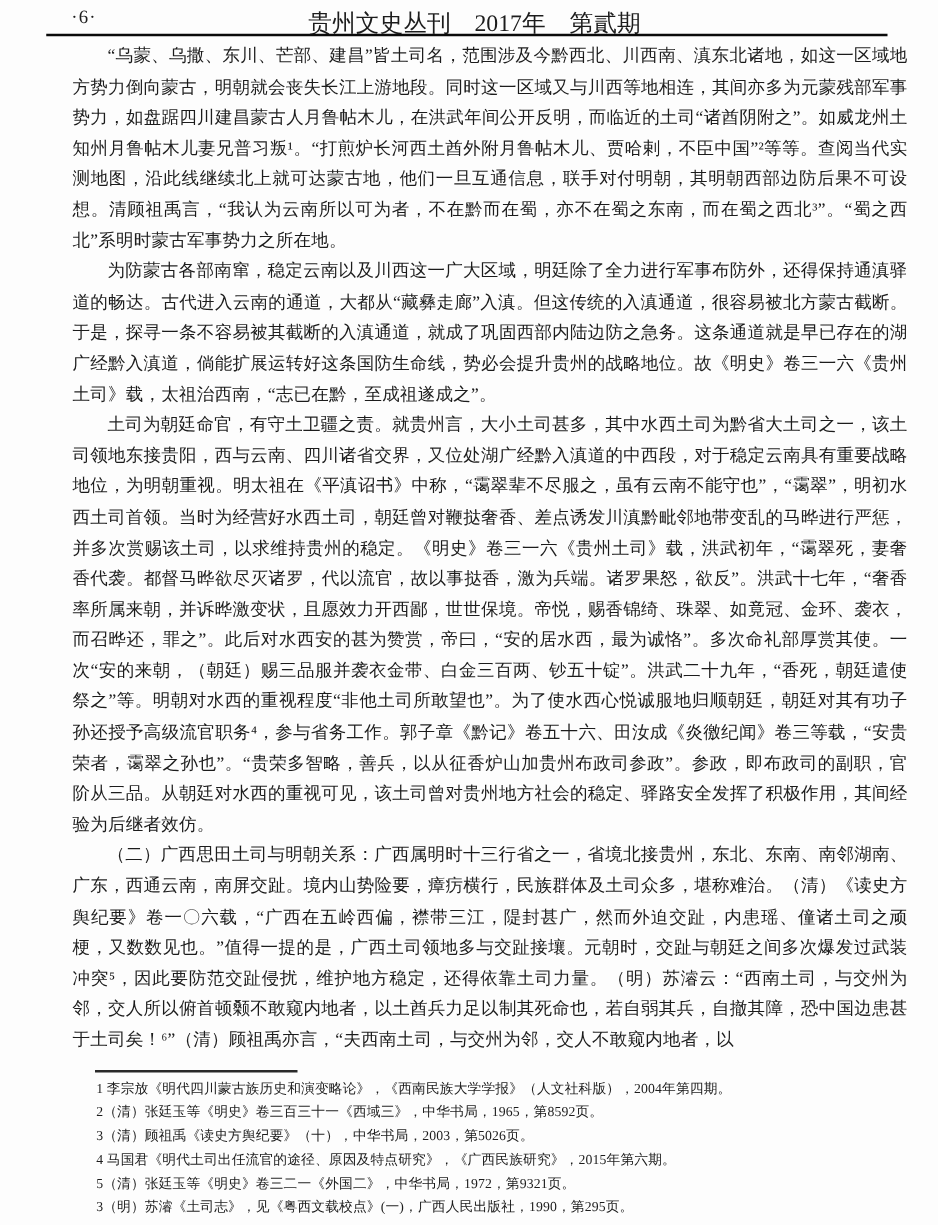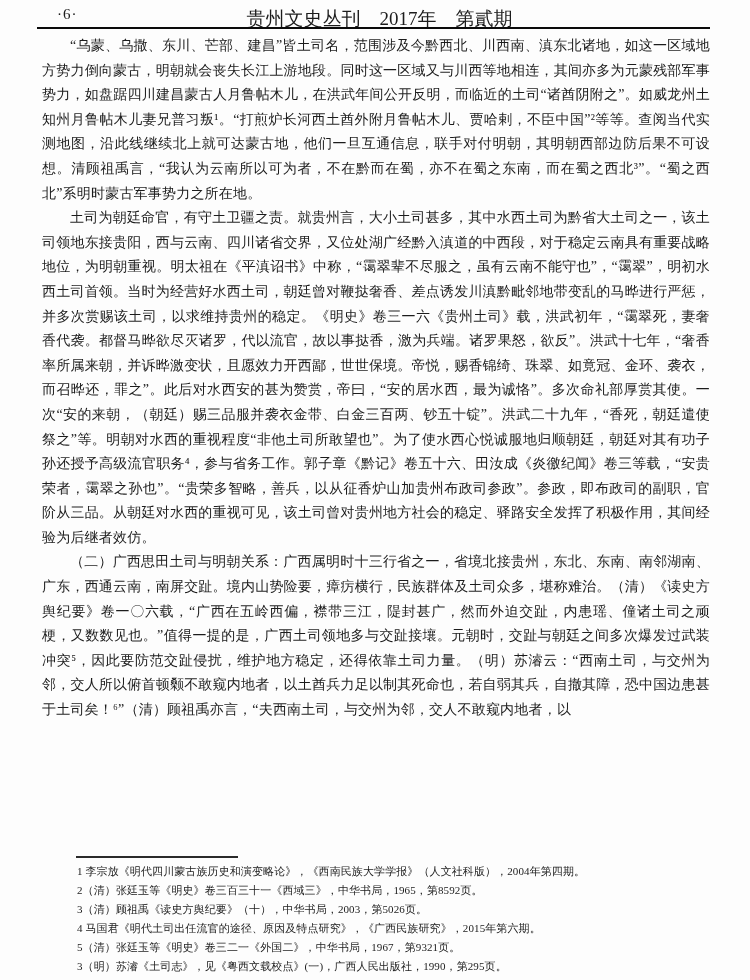--- a/index.html
+++ b/index.html
@@ -14,21 +14,21 @@
   .page { position: absolute; inset: 0; }
 
   
   .header { position: absolute; top: 6px; left: 37px; width: 673px; height: 20px; }
   .page-number { position: absolute; left: 20px; top: 0; font-size: 15px; letter-spacing: 1px; }
   .journal-line { position: absolute; left: 12px; right: 0; top: 0; text-align: center; font-size: 19px; }
   .header-rule { position: absolute; top: 27px; left: 37px; width: 673px; height: 2px; background: #0a0a0a; }
 
   
   .body-text {
-    position: absolute; top: 34px; left: 42px; width: 668px;
+    position: absolute; top: 34px; left: 58px; width: 668px;
     font-size: 14px; line-height: 24.6px; letter-spacing: 0.2px;
     text-align: justify; text-justify: inter-ideograph;
   }
   .body-text p { margin: 0; text-indent: 2em; }
 
   
   .footnote-rule { position: absolute; top: 856px; left: 76px; width: 162px; height: 2px; background: #2a2a2a; }
   .footnotes { position: absolute; top: 862px; left: 77px; width: 640px; }
   .footnotes div { font-size: 11px; line-height: 19px; letter-spacing: 0.1px; white-space: nowrap; }
 </style>
@@ -38,28 +38,29 @@
 <div class="page">
 
   <div class="header">
     <span class="page-number">·6·</span>
     <span class="journal-line">贵州文史丛刊　2017年　第貳期</span>
   </div>
   <div class="header-rule"></div>
 
   <div class="body-text">
     <p>“乌蒙、乌撒、东川、芒部、建昌”皆土司名，范围涉及今黔西北、川西南、滇东北诸地，如这一区域地方势力倒向蒙古，明朝就会丧失长江上游地段。同时这一区域又与川西等地相连，其间亦多为元蒙残部军事势力，如盘踞四川建昌蒙古人月鲁帖木儿，在洪武年间公开反明，而临近的土司“诸酋阴附之”。如威龙州土知州月鲁帖木儿妻兄普习叛¹。“打煎炉长河西土酋外附月鲁帖木儿、贾哈剌，不臣中国”²等等。查阅当代实测地图，沿此线继续北上就可达蒙古地，他们一旦互通信息，联手对付明朝，其明朝西部边防后果不可设想。清顾祖禹言，“我认为云南所以可为者，不在黔而在蜀，亦不在蜀之东南，而在蜀之西北³”。“蜀之西北”系明时蒙古军事势力之所在地。</p>
+    <p>为防蒙古各部南窜，稳定云南以及川西这一广大区域，明廷除了全力进行军事布防外，还得保持通滇驿道的畅达。古代进入云南的通道，大都从“藏彝走廊”入滇。但这传统的入滇通道，很容易被北方蒙古截断。于是，探寻一条不容易被其截断的入滇通道，就成了巩固西部内陆边防之急务。这条通道就是早已存在的湖广经黔入滇道，倘能扩展运转好这条国防生命线，势必会提升贵州的战略地位。故《明史》卷三一六《贵州土司》载，太祖治西南，“志已在黔，至成祖遂成之”。</p>
     <p>土司为朝廷命官，有守土卫疆之责。就贵州言，大小土司甚多，其中水西土司为黔省大土司之一，该土司领地东接贵阳，西与云南、四川诸省交界，又位处湖广经黔入滇道的中西段，对于稳定云南具有重要战略地位，为明朝重视。明太祖在《平滇诏书》中称，“霭翠辈不尽服之，虽有云南不能守也”，“霭翠”，明初水西土司首领。当时为经营好水西土司，朝廷曾对鞭挞奢香、差点诱发川滇黔毗邻地带变乱的马晔进行严惩，并多次赏赐该土司，以求维持贵州的稳定。《明史》卷三一六《贵州土司》载，洪武初年，“霭翠死，妻奢香代袭。都督马晔欲尽灭诸罗，代以流官，故以事挞香，激为兵端。诸罗果怒，欲反”。洪武十七年，“奢香率所属来朝，并诉晔激变状，且愿效力开西鄙，世世保境。帝悦，赐香锦绮、珠翠、如竟冠、金环、袭衣，而召晔还，罪之”。此后对水西安的甚为赞赏，帝曰，“安的居水西，最为诚恪”。多次命礼部厚赏其使。一次“安的来朝，（朝廷）赐三品服并袭衣金带、白金三百两、钞五十锭”。洪武二十九年，“香死，朝廷遣使祭之”等。明朝对水西的重视程度“非他土司所敢望也”。为了使水西心悦诚服地归顺朝廷，朝廷对其有功子孙还授予高级流官职务⁴，参与省务工作。郭子章《黔记》卷五十六、田汝成《炎徼纪闻》卷三等载，“安贵荣者，霭翠之孙也”。“贵荣多智略，善兵，以从征香炉山加贵州布政司参政”。参政，即布政司的副职，官阶从三品。从朝廷对水西的重视可见，该土司曾对贵州地方社会的稳定、驿路安全发挥了积极作用，其间经验为后继者效仿。</p>
     <p>（二）广西思田土司与明朝关系：广西属明时十三行省之一，省境北接贵州，东北、东南、南邻湖南、广东，西通云南，南屏交趾。境内山势险要，瘴疠横行，民族群体及土司众多，堪称难治。（清）《读史方舆纪要》卷一〇六载，“广西在五岭西偏，襟带三江，隄封甚广，然而外迫交趾，内患瑶、僮诸土司之顽梗，又数数见也。”值得一提的是，广西土司领地多与交趾接壤。元朝时，交趾与朝廷之间多次爆发过武装冲突⁵，因此要防范交趾侵扰，维护地方稳定，还得依靠土司力量。（明）苏濬云：“西南土司，与交州为邻，交人所以俯首顿颡不敢窥内地者，以土酋兵力足以制其死命也，若自弱其兵，自撤其障，恐中国边患甚于土司矣！⁶”（清）顾祖禹亦言，“夫西南土司，与交州为邻，交人不敢窥内地者，以</p>
   </div>
 
   <div class="footnote-rule"></div>
 
   <div class="footnotes">
     <div>1 李宗放《明代四川蒙古族历史和演变略论》，《西南民族大学学报》（人文社科版），2004年第四期。</div>
     <div>2（清）张廷玉等《明史》卷三百三十一《西域三》，中华书局，1965，第8592页。</div>
     <div>3（清）顾祖禹《读史方舆纪要》（十），中华书局，2003，第5026页。</div>
     <div>4 马国君《明代土司出任流官的途径、原因及特点研究》，《广西民族研究》，2015年第六期。</div>
-    <div>5（清）张廷玉等《明史》卷三二一《外国二》，中华书局，1967，第9321页。</div>
+    <div>5（清）张廷玉等《明史》卷三二一《外国二》，中华书局，1972，第9321页。</div>
     <div>3（明）苏濬《土司志》，见《粤西文载校点》(一)，广西人民出版社，1990，第295页。</div>
   </div>
 
 </div>
 
 </body></html>

